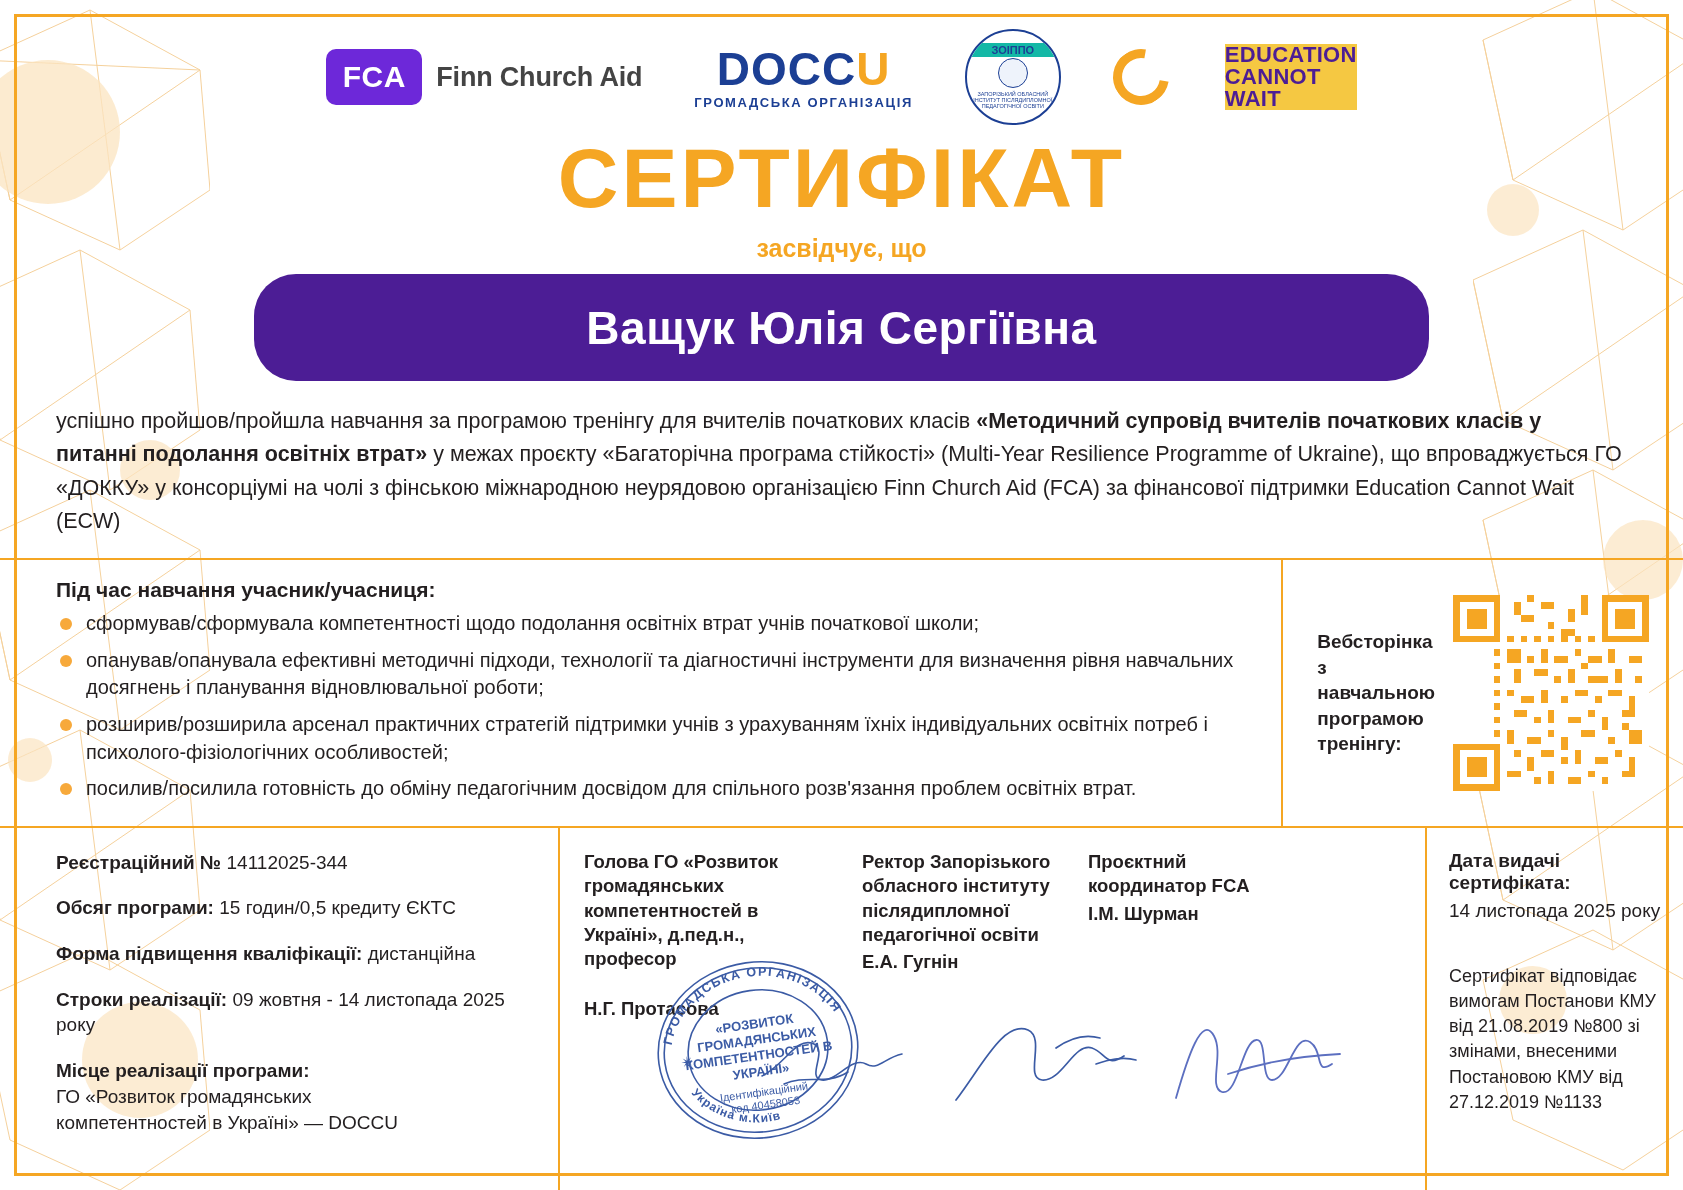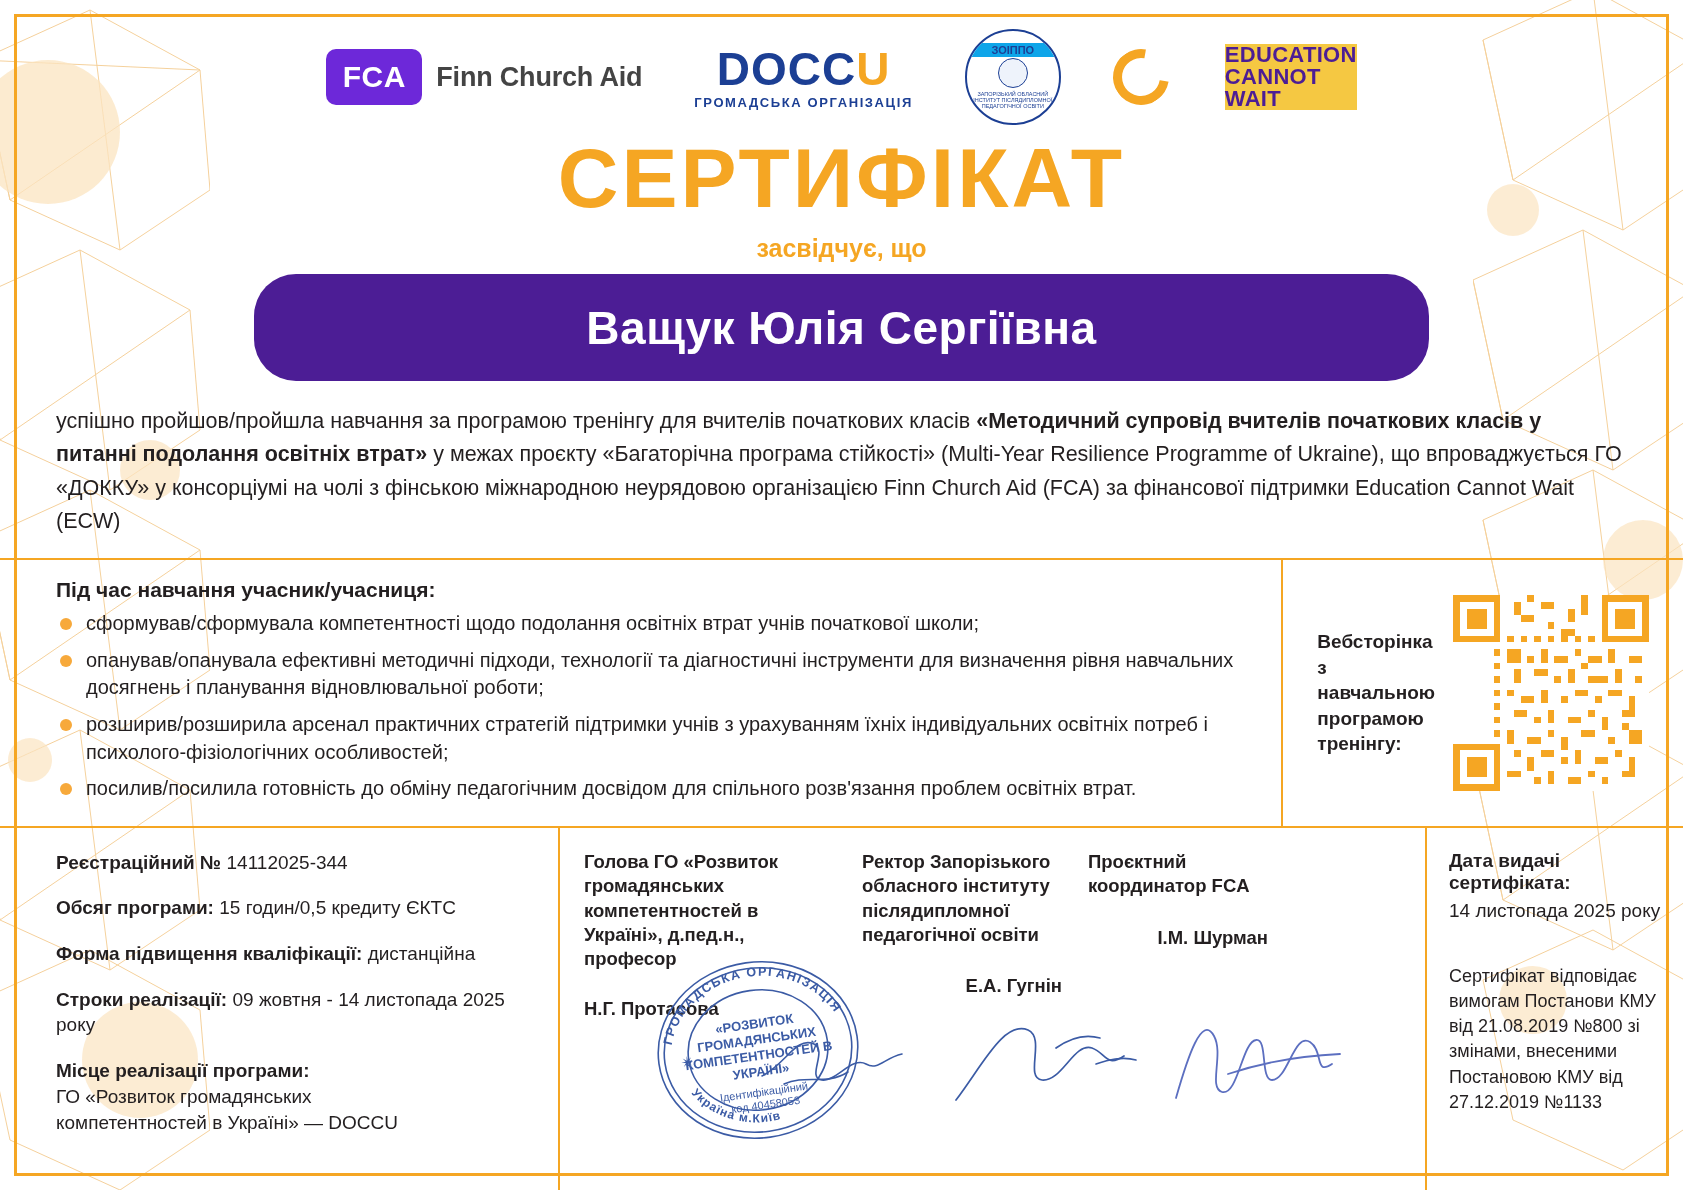--- a/index.html
+++ b/index.html
@@ -87,21 +87,21 @@
     border: 2px solid #1C3F94;
     border-radius: 50%;
     background: #fff;
     display: flex; flex-direction: column; align-items: center; justify-content: center;
     text-align: center;
     position: relative;
     overflow: hidden;
   }
   .zoippo-top {
     font-size: 11px; font-weight: bold; color: #1C3F94;
-    background: #0ea5e9; width: 100%; padding: 1px 0;
+    background: #14b8a6; width: 100%; padding: 1px 0;
   }
   .zoippo-mid { font-size: 5.5px; color: #1C3F94; line-height: 1.15; padding: 2px 4px; }
   .zoippo-emb {
     width: 30px; height: 30px; border-radius: 50%;
     border: 1px solid #1C3F94; margin: 1px auto;
     background: #eef3fb;
   }
   .logo-ecw { display: flex; align-items: center; gap: 12px; }
   .ecw-mark {
     width: 56px; height: 56px; border-radius: 50%;
@@ -213,21 +213,21 @@
   .f-line .val { font-weight: normal; }
   .f-place-lines { font-size: 19px; line-height: 1.4; color: #231f20; }
 
   .sig-row { display: flex; gap: 26px; font-weight: bold; }
   .sig-col { position: relative; }
   .sig-col.one { width: 252px; }
   .sig-col.two { width: 200px; }
   .sig-col.three { width: 180px; }
   .sig-title { font-size: 18.5px; line-height: 1.32; color: #231f20; }
   .sig-name { font-size: 18.5px; margin-top: 26px; color: #231f20; }
-  .sig-name.spaced { margin-top: 28px; text-align: right; }
+  .sig-name.spaced { margin-top: 4px; }
 
   .stamp {
     position: absolute;
     left: 78px; top: 122px;
     width: 240px; height: 200px;
   }
   .sign-svg { position: absolute; }
 
   .date-title { font-size: 19px; font-weight: bold; color: #231f20; }
   .date-val { font-size: 19px; margin-top: 6px; color: #231f20; }

